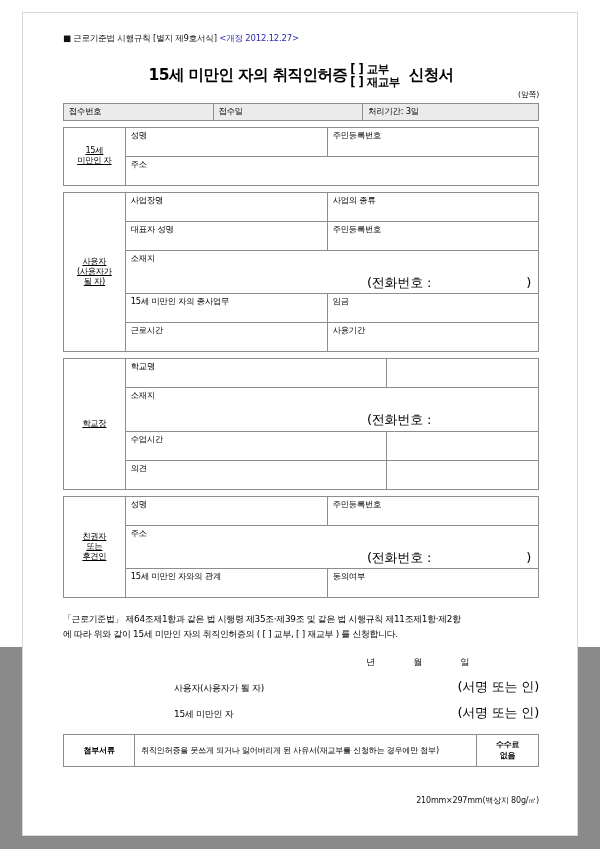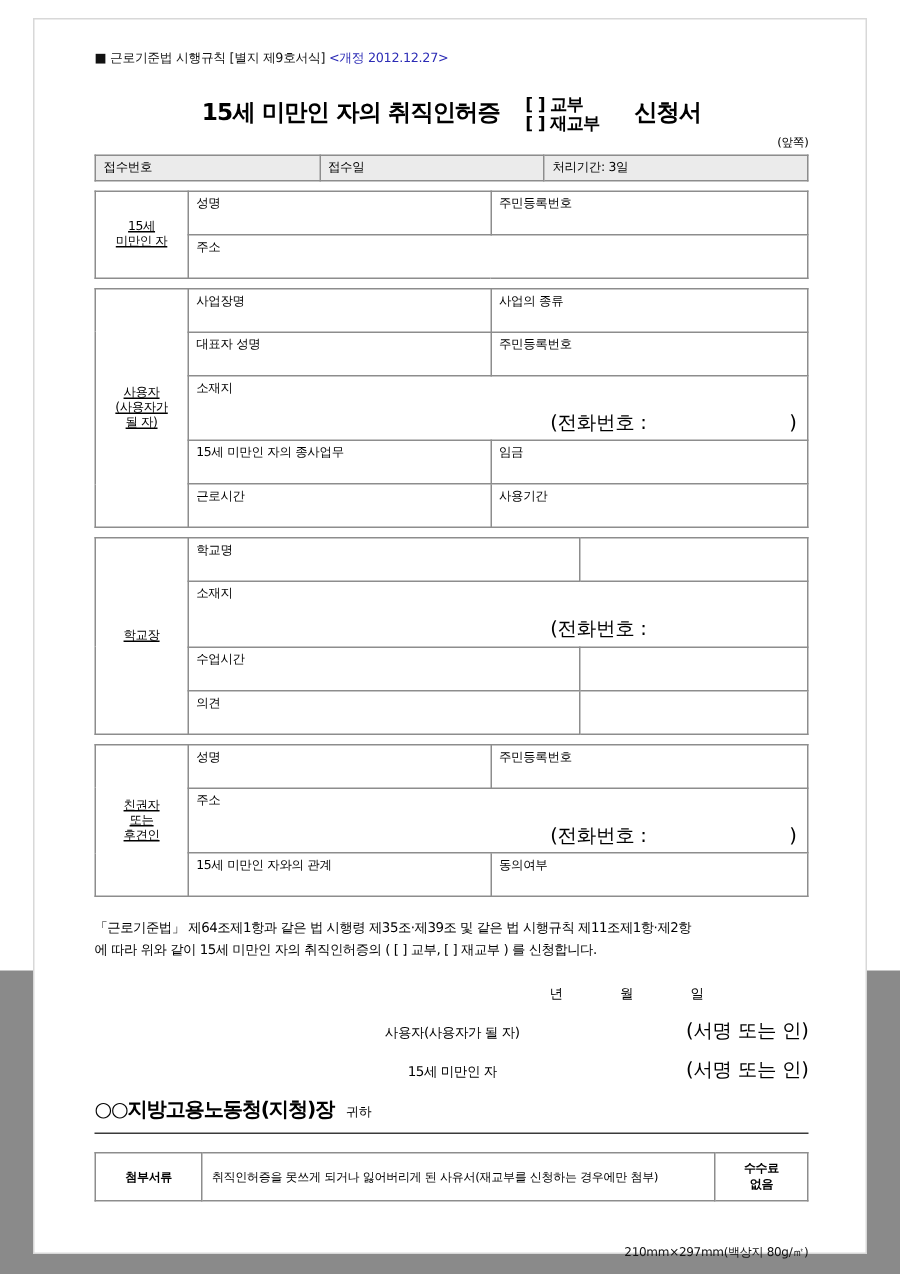--- a/index.html
+++ b/index.html
@@ -45,21 +45,21 @@
     letter-spacing: -0.2px;
     white-space: nowrap;
     margin-bottom: 18px;
   }
   .doc-head .rev { color: #2b2bb5; }
 
   .title-row {
     display: flex;
     justify-content: center;
     align-items: center;
-    gap: 17px;
+    gap: 3px;
     margin-bottom: 10px;
   }
   .title-main {
     font-size: 15.5px;
     font-weight: bold;
     letter-spacing: -0.6px;
     color: #000;
   }
   .title-checks {
     display: flex;
@@ -157,21 +157,21 @@
 
   .sign-block { margin-top: 9px; }
   .sign-row {
     display: flex;
     align-items: baseline;
     justify-content: flex-end;
     font-size: 9px;
     letter-spacing: -0.3px;
     margin-bottom: 8px;
   }
-  .sign-name { width: 255px; text-align: center; }
+  .sign-name { width: 255px; text-align: left; }
   .sign-seal {
     width: 110px;
     text-align: right;
     font-size: 13px;
     letter-spacing: -0.2px;
   }
 
   .recipient {
     margin-top: 9px;
     padding-bottom: 6px;
@@ -400,24 +400,20 @@
         <div class="sign-row">
           <span class="sign-name">사용자(사용자가 될 자)</span>
           <span class="sign-seal">(서명 또는 인)</span>
         </div>
         <div class="sign-row">
           <span class="sign-name">15세 미만인 자</span>
           <span class="sign-seal">(서명 또는 인)</span>
         </div>
       </div>
 
-      <div class="recipient">
-        <span class="recipient-office">○○지방고용노동청(지청)장</span>
-        <span class="recipient-to">귀하</span>
-      </div>
 
       <table class="attach">
         <colgroup>
             <col style="width:15%">
             <col style="width:72%">
             <col style="width:13%">
           </colgroup>
         <tbody>
           <tr>
             <td class="at-head">첨부서류</td>

